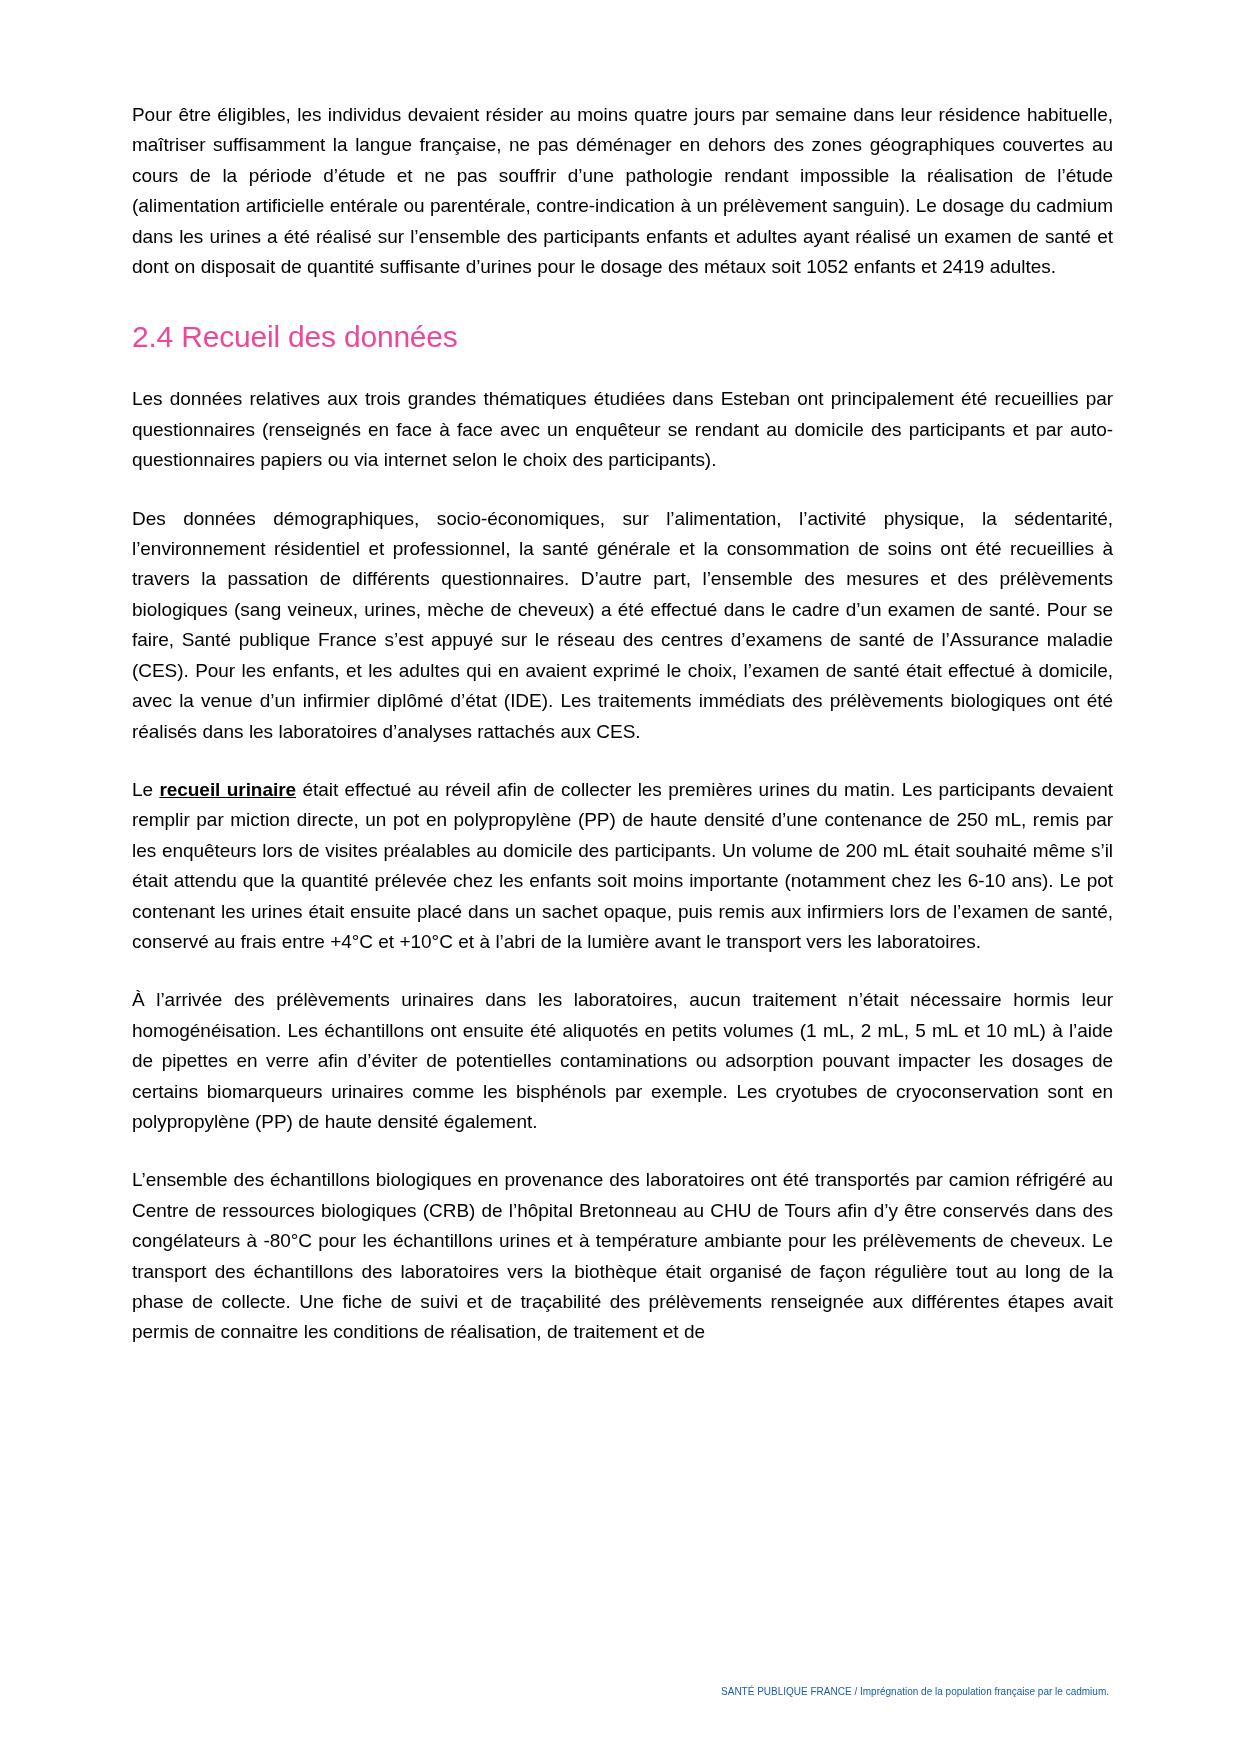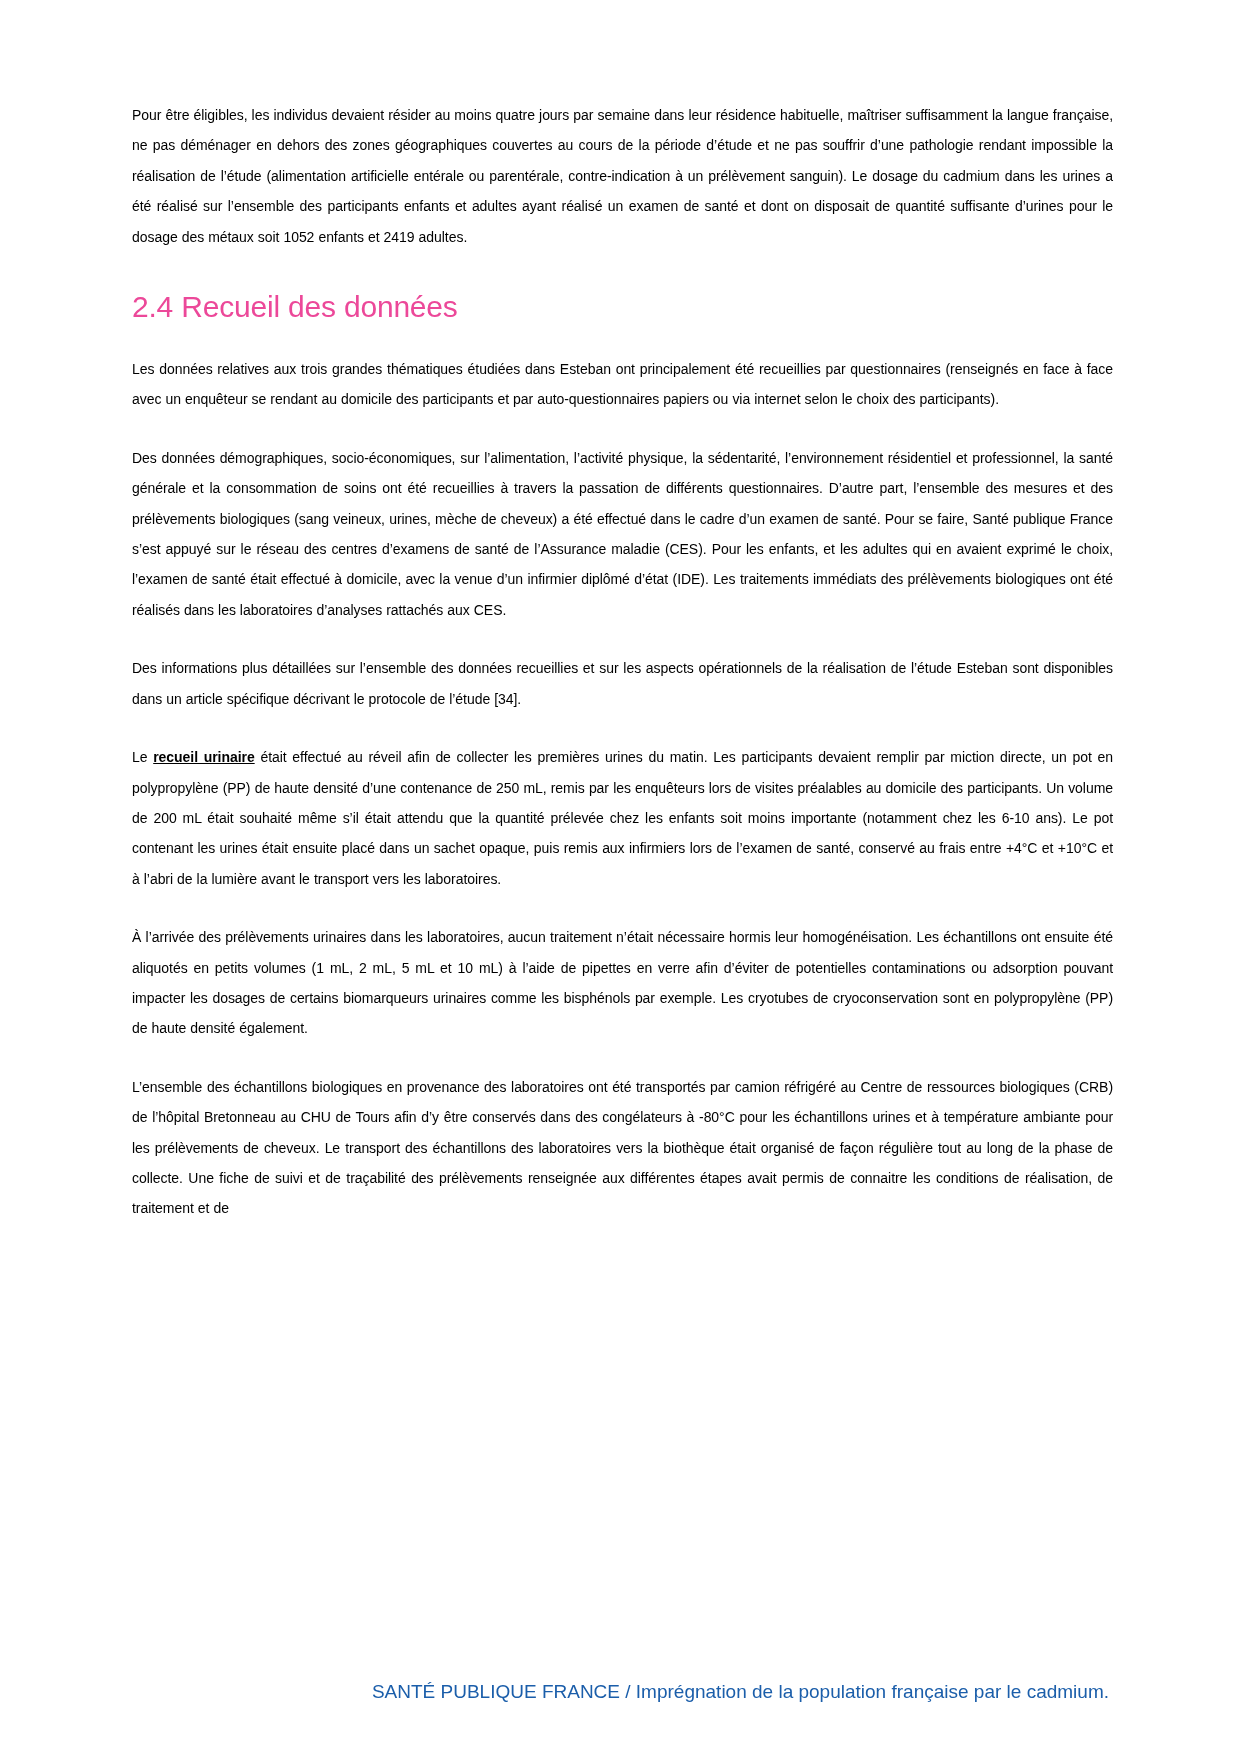--- a/index.html
+++ b/index.html
@@ -17,21 +17,21 @@
   }
   .page {
     position: absolute;
     top: 0; left: 0;
     width: 1241px;
     height: 1754px;
     box-sizing: border-box;
     padding: 100px 128px 0 132px;
   }
   p.body-text {
-    font-size: 14px;
+    font-size: 19px;
     line-height: 30.4px;
     text-align: justify;
     margin: 0 0 28px 0;
     letter-spacing: -0.05px;
     word-spacing: 0.2px;
     hyphens: none;
   }
   p.body-text:last-of-type {
     margin-bottom: 8px;
   }
@@ -52,41 +52,40 @@
     text-decoration: underline;
   }
   .footer {
     position: absolute;
     left: 0;
     right: 0;
     bottom: 52px;
     text-align: right;
     padding-right: 132px;
     color: #1b5eaa;
-    font-size: 19px;
+    font-size: 10px;
     line-height: 21.5px;
   }
   .footer div {
     margin: 0;
   }
 </style>
 </head>
 <body>
 
 <div class="page">
 
   <p class="body-text">Pour être éligibles, les individus devaient résider au moins quatre jours par semaine dans leur résidence habituelle, maîtriser suffisamment la langue française, ne pas déménager en dehors des zones géographiques couvertes au cours de la période d’étude et ne pas souffrir d’une pathologie rendant impossible la réalisation de l’étude (alimentation artificielle entérale ou parentérale, contre-indication à un prélèvement sanguin). Le dosage du cadmium dans les urines a été réalisé sur l’ensemble des participants enfants et adultes ayant réalisé un examen de santé et dont on disposait de quantité suffisante d’urines pour le dosage des métaux soit 1052 enfants et 2419 adultes.</p>
 
   <h2 class="section-heading">2.4 Recueil des données</h2>
 
   <p class="body-text">Les données relatives aux trois grandes thématiques étudiées dans Esteban ont principalement été recueillies par questionnaires (renseignés en face à face avec un enquêteur se rendant au domicile des participants et par auto-questionnaires papiers ou via internet selon le choix des participants).</p>
 
   <p class="body-text">Des données démographiques, socio-économiques, sur l’alimentation, l’activité physique, la sédentarité, l’environnement résidentiel et professionnel, la santé générale et la consommation de soins ont été recueillies à travers la passation de différents questionnaires. D’autre part, l’ensemble des mesures et des prélèvements biologiques (sang veineux, urines, mèche de cheveux) a été effectué dans le cadre d’un examen de santé. Pour se faire, Santé publique France s’est appuyé sur le réseau des centres d’examens de santé de l’Assurance maladie (CES). Pour les enfants, et les adultes qui en avaient exprimé le choix, l’examen de santé était effectué à domicile, avec la venue d’un infirmier diplômé d’état (IDE). Les traitements immédiats des prélèvements biologiques ont été réalisés dans les laboratoires d’analyses rattachés aux CES.</p>
 
-  <p class="body-text">Des informations plus détaillées sur l’ensemble des données recueillies et sur les aspects opérationnels de la réalisation de l’étude Esteban sont disponibles dans un article spécifique décrivant le protocole de l’étude [34].</p>
 
 
   <p class="body-text"><span>Le </span><span class="strong">recueil urinaire</span><span> était effectué au réveil afin de collecter les premières urines du matin. Les participants devaient remplir par miction directe, un pot en polypropylène (PP) de haute densité d’une contenance de 250 mL, remis par les enquêteurs lors de visites préalables au domicile des participants. Un volume de 200 mL était souhaité même s’il était attendu que la quantité prélevée chez les enfants soit moins importante (notamment chez les 6-10 ans). Le pot contenant les urines était ensuite placé dans un sachet opaque, puis remis aux infirmiers lors de l’examen de santé, conservé au frais entre +4°C et +10°C et à l’abri de la lumière avant le transport vers les laboratoires.</span></p>
 
   <p class="body-text">À l’arrivée des prélèvements urinaires dans les laboratoires, aucun traitement n’était nécessaire hormis leur homogénéisation. Les échantillons ont ensuite été aliquotés en petits volumes (1 mL, 2 mL, 5 mL et 10 mL) à l’aide de pipettes en verre afin d’éviter de potentielles contaminations ou adsorption pouvant impacter les dosages de certains biomarqueurs urinaires comme les bisphénols par exemple. Les cryotubes de cryoconservation sont en polypropylène (PP) de haute densité également.</p>
 
   <p class="body-text">L’ensemble des échantillons biologiques en provenance des laboratoires ont été transportés par camion réfrigéré au Centre de ressources biologiques (CRB) de l’hôpital Bretonneau au CHU de Tours afin d’y être conservés dans des congélateurs à -80°C pour les échantillons urines et à température ambiante pour les prélèvements de cheveux. Le transport des échantillons des laboratoires vers la biothèque était organisé de façon régulière tout au long de la phase de collecte. Une fiche de suivi et de traçabilité des prélèvements renseignée aux différentes étapes avait permis de connaitre les conditions de réalisation, de traitement et de</p>
 
 </div>
 

